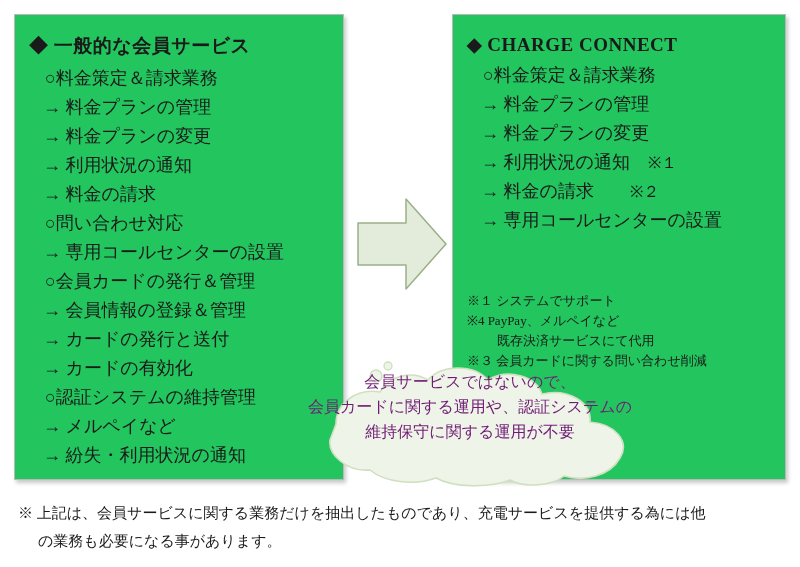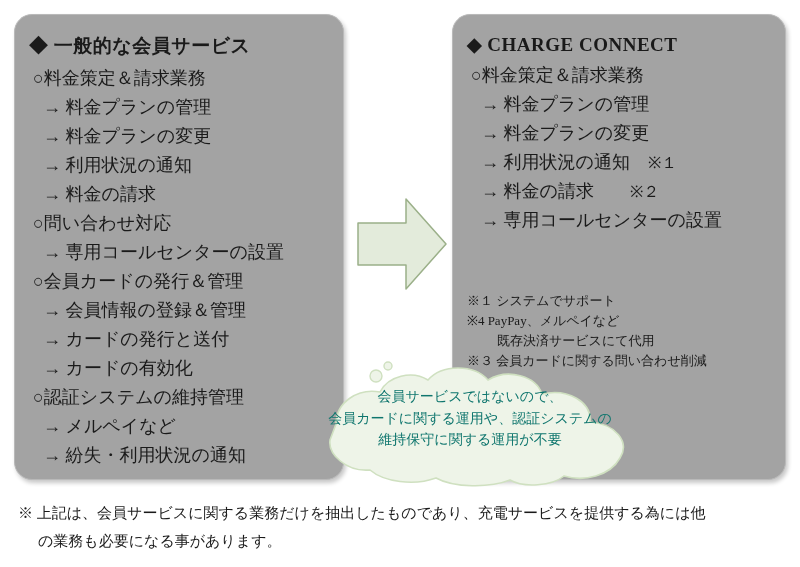--- a/index.html
+++ b/index.html
@@ -20,22 +20,22 @@
     position: absolute;
     left: 0; top: 0;
     width: 800px;
     height: 567px;
   }
 
   
   .panel {
     position: absolute;
     border: 1px solid #b9b9b9;
-    border-radius: 18px;
-    background: #a3a3a3;
+    border-radius: 0;
+    background: #22c55e;
     box-shadow: 2px 3px 4px rgba(0,0,0,0.22);
     box-sizing: border-box;
   }
   .panel.left {
     left: 14px;
     top: 14px;
     width: 330px;
     height: 466px;
   }
   .panel.right {
@@ -61,21 +61,21 @@
     padding: 10px 0 0 14px;
     list-style: none;
   }
   .item {
     font-size: 18px;
     line-height: 1.0;
     white-space: nowrap;
     padding: 0;
     margin: 0 0 11px 0;
   }
-  .item.lvl0 { margin-left: 4px; }
+  .item.lvl0 { margin-left: 16px; }
   .item.lvl1 { margin-left: 14px; }
 
   .item .note {
     display: inline-block;
     margin-left: 18px;
     font-size: 16px;
   }
   .item .note.wide { margin-left: 36px; }
 
   
@@ -108,26 +108,26 @@
   .cloud {
     position: absolute;
     left: 258px;
     top: 358px;
     width: 420px;
     height: 130px;
   }
   .cloud-text {
     position: absolute;
     left: 274px;
-    top: 386px;
+    top: 370px;
     width: 392px;
     text-align: center;
-    font-size: 14px;
+    font-size: 16px;
     line-height: 1.55;
-    color: #0f766e;
+    color: #701a75;
     font-family: "Liberation Serif", serif;
   }
   .cloud-text div { white-space: nowrap; }
 
   
   .bottom-note {
     position: absolute;
     left: 18px;
     top: 500px;
     width: 764px;

